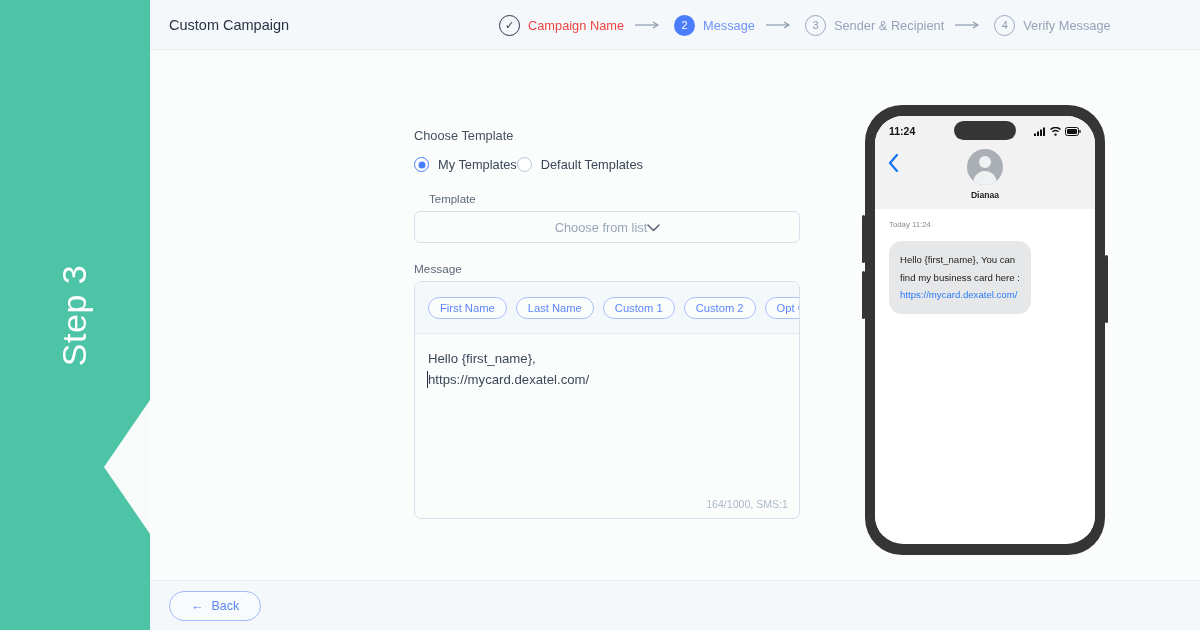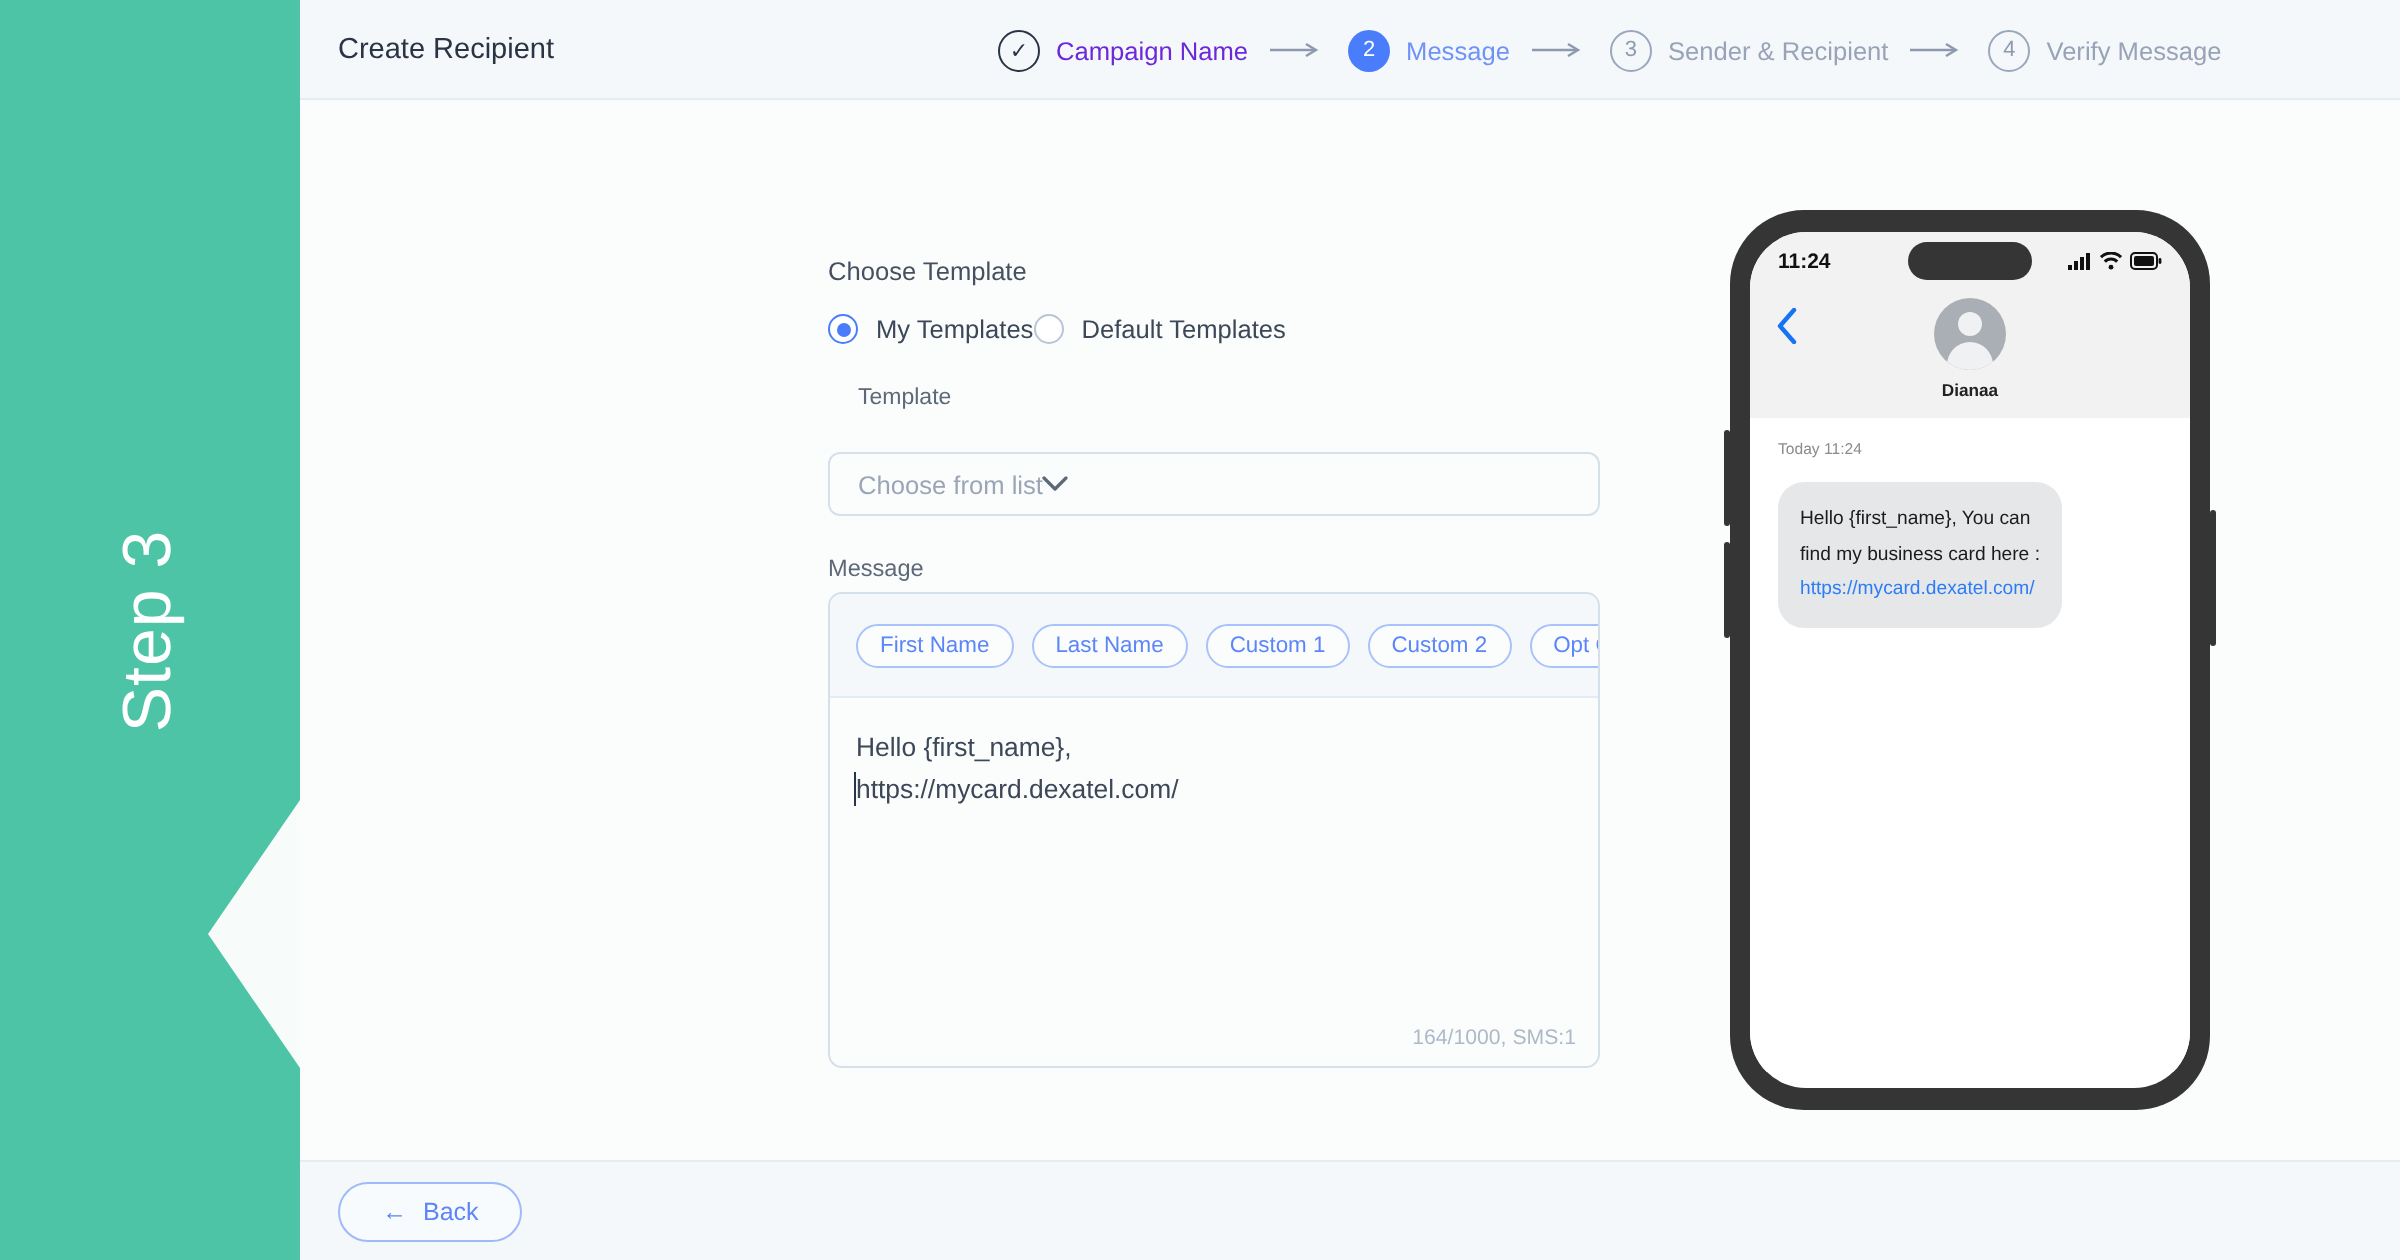--- a/index.html
+++ b/index.html
@@ -98,21 +98,21 @@
   .step-circle.active {
     background: #4a7dfc;
     color: #ffffff;
     font-weight: 500;
   }
   .step-circle.todo {
     border: 1.4px solid #9aa7bd;
     color: #8d99ae;
   }
   .step-text { font-size: 12.8px; white-space: nowrap; }
-  .step-text.done { color: #6d28d9; }
+  .step-text.done { color: #ef4444; }
   .step-text.active { color: #6f93f7; }
   .step-text.todo { color: #98a3b8; }
   .step-arrow {
     margin: 0 11px;
     display: flex; align-items: center;
     color: #8d99ae;
   }
 
   
   .content {
@@ -170,28 +170,28 @@
   .radio-text { font-size: 12.8px; color: #3c4758; }
 
   .field-label {
     margin-top: 21px;
     margin-left: 15px;
     font-size: 11.5px;
     color: #5d6878;
   }
 
   .select-box {
-    margin-top: 21px;
+    margin-top: 6px;
     height: 32px;
     border: 1px solid #d5e0ea;
     border-radius: 6px;
     background: #fbfdfd;
     display: flex;
     align-items: center;
-    justify-content: flex-start;
+    justify-content: center;
     padding: 0 13px 0 14px;
     cursor: pointer;
   }
   .select-placeholder { font-size: 12.8px; color: #9aa5b6; }
 
   .msg-label {
     margin-top: 19px;
     font-size: 11.8px;
     color: #5d6878;
   }
@@ -426,21 +426,21 @@
 <div class="step-panel">
   <div class="step-label">
     <span>Step 3</span>
   </div>
   <div class="step-notch"></div>
 </div>
 
 <div class="main">
 
   <div class="topbar">
-    <div class="topbar-title">Create Recipient</div>
+    <div class="topbar-title">Custom Campaign</div>
     <div class="stepper">
 
       <div class="step-item">
         <div class="step-circle done">✓</div>
         <div class="step-text done">Campaign Name</div>
       </div>
       <div class="step-arrow">
         <svg width="28" height="8" viewBox="0 0 28 8">
             <line x1="0" y1="4" x2="22" y2="4" stroke="#8d99ae" stroke-width="1.2"></line>
             <polyline points="18,1 23,4 18,7" fill="none" stroke="#8d99ae" stroke-width="1.2"></polyline>

